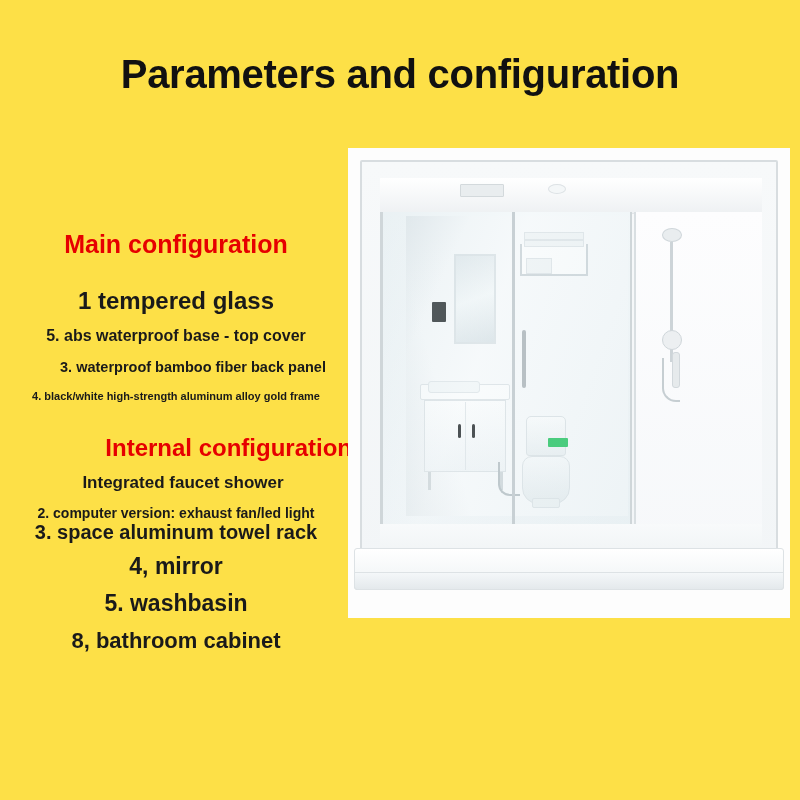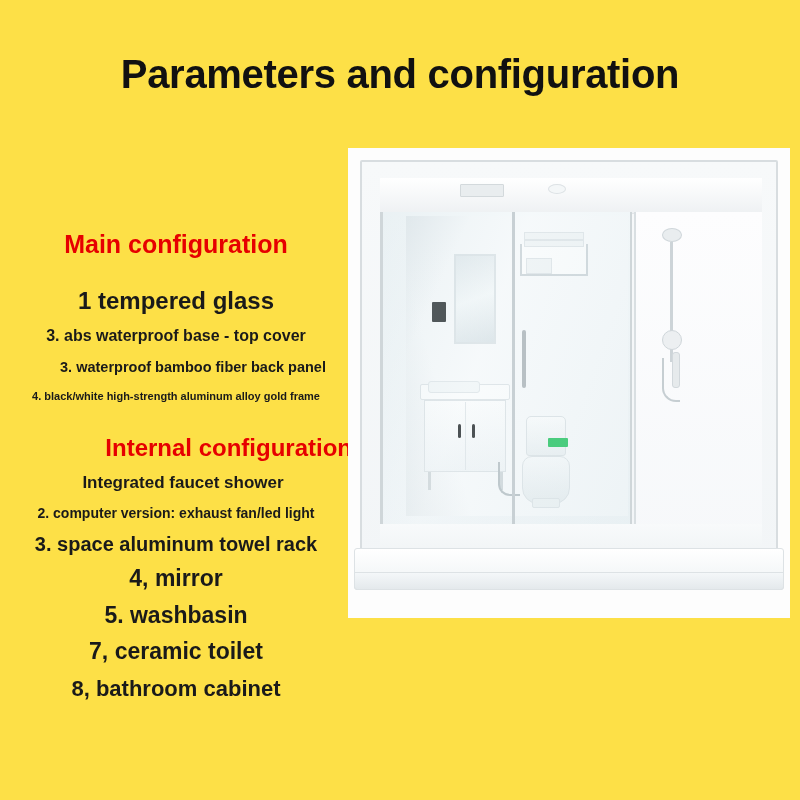--- a/index.html
+++ b/index.html
@@ -333,40 +333,39 @@
 <div id="page">
 
   <div class="title">Parameters and configuration</div>
 
   <div class="text-col">
 
     <div class="heading" style="font-size:25px; margin-top:15px;">Main configuration</div>
 
     <div class="line" style="font-size:24px; margin-top:28px;">1 tempered glass</div>
 
-    <div class="line" style="font-size:16px; margin-top:12px;">3. abs waterproof base - top cover</div>
+    <div class="line" style="font-size:16px; margin-top:12px;">5. abs waterproof base - top cover</div>
 
     <div class="line" style="font-size:14.5px; margin-top:14px;padding-left:34px;">3. waterproof bamboo fiber back panel</div>
 
     <div class="line" style="font-size:11px; margin-top:15px;">4. black/white high-strength aluminum alloy gold frame</div>
 
     <div class="heading" style="font-size:24px; margin-top:32px;text-align:right;">Internal configuration</div>
 
     <div class="line" style="font-size:17px; margin-top:11px;margin-left:14px;">Integrated faucet shower</div>
 
     <div class="line" style="font-size:14px; margin-top:12px;">2. computer version: exhaust fan/led light</div>
 
-    <div class="line" style="font-size:20px; margin-top:12px;">3. space aluminum towel rack</div>
+    <div class="line" style="font-size:20px; ">3. space aluminum towel rack</div>
 
     <div class="line" style="font-size:23px; margin-top:9px;">4, mirror</div>
 
     <div class="line" style="font-size:23px; margin-top:10px;">5. washbasin</div>
 
 
-    <div class="line" style="font-size:23px; margin-top:9px;">7, ceramic toilet</div>
 
     <div class="line" style="font-size:22px; margin-top:11px;">8, bathroom cabinet</div>
   </div>
 
   <div class="photo">
     <div class="photo-frame">
 
       <div class="cabin">
 
         <div class="ceiling"></div>

